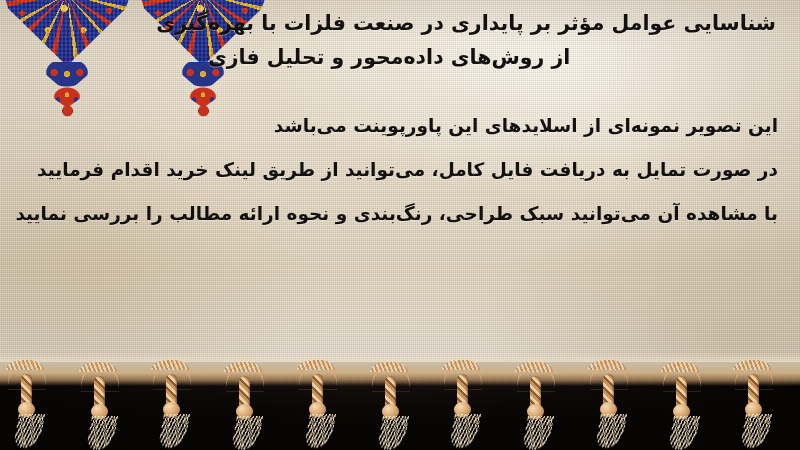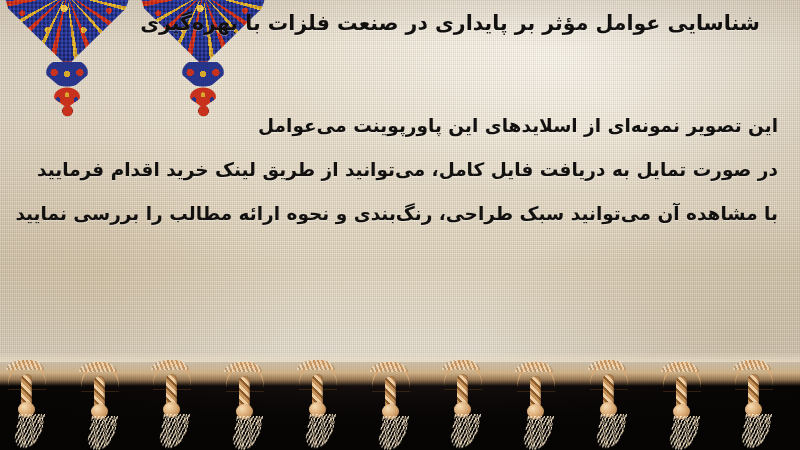--- a/index.html
+++ b/index.html
@@ -152,21 +152,21 @@
   }
   .pend-3{
     position:absolute;left:70px;top:106px;width:11px;height:11px;
     background:radial-gradient(circle at 50% 45%, #c8311c 0 60%, #8e2414 62%, rgba(0,0,0,0) 70%);
     border-radius:2px;
   }
 
   
   .text-layer{position:absolute;left:0;top:0;width:800px;height:382px;}
   .title-block{
-    position:absolute;right:40px;top:6px;width:568px;
+    position:absolute;right:24px;top:6px;width:568px;
     text-align:left;
     padding-left:20px;
   }
   .title-line{
     font-size:20.5px;line-height:34px;font-weight:700;color:#12100e;
     letter-spacing:0px;white-space:nowrap;
     text-shadow:0 1px 0 rgba(255,255,255,.35);
   }
   .body-block{
     position:absolute;right:22px;top:104px;width:772px;text-align:right;
@@ -208,23 +208,24 @@
     <div class="orn-edge"></div>
     <div class="orn-pixelate"></div>
     <div class="pend-1"></div>
     <div class="pend-2"></div>
     <div class="pend-3"></div>
   </div>
 
   <div class="text-layer">
     <div class="title-block">
       <div class="title-line">شناسایی عوامل مؤثر بر پایداری در صنعت فلزات با بهره‌گیری</div>
+      <div class="title-line">از روش‌های داده‌محور و تحلیل فازی</div>
     </div>
     <div class="body-block">
-      <div class="body-line l1">این تصویر نمونه‌ای از اسلایدهای این پاورپوینت می‌عوامل</div>
+      <div class="body-line l1">این تصویر نمونه‌ای از اسلایدهای این پاورپوینت می‌باشد</div>
       <div class="body-line">در صورت تمایل به دریافت فایل کامل، می‌توانید از طریق لینک خرید اقدام فرمایید</div>
       <div class="body-line">با مشاهده آن می‌توانید سبک طراحی، رنگ‌بندی و نحوه ارائه مطالب را بررسی نمایید</div>
     </div>
   </div>
 
   <div class="black-ground"></div>
   <div class="selvedge"></div>
   <div class="fringe-row" id="fringe">
       <div class="tassel" style="left: 6px; top: 0px;">
         <div class="knot-arc"></div>

